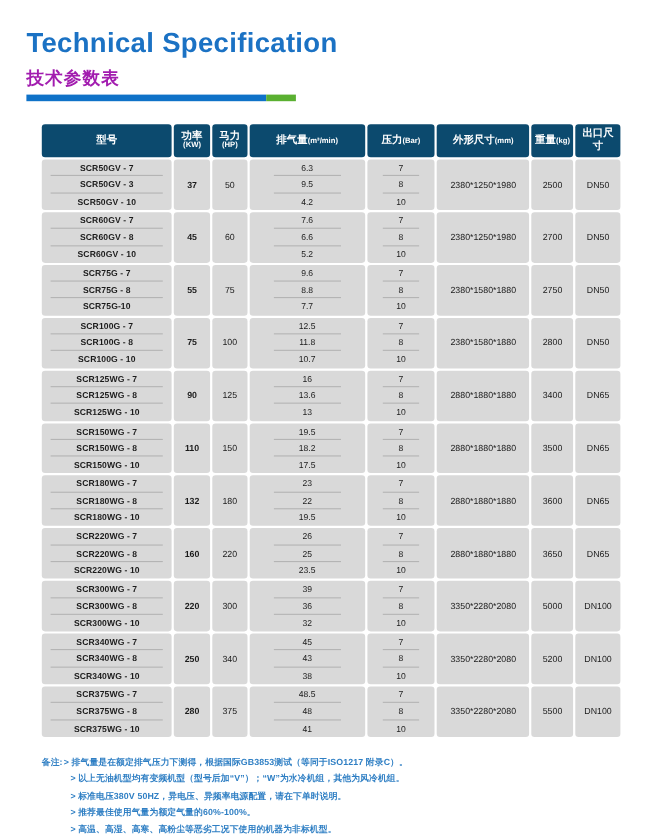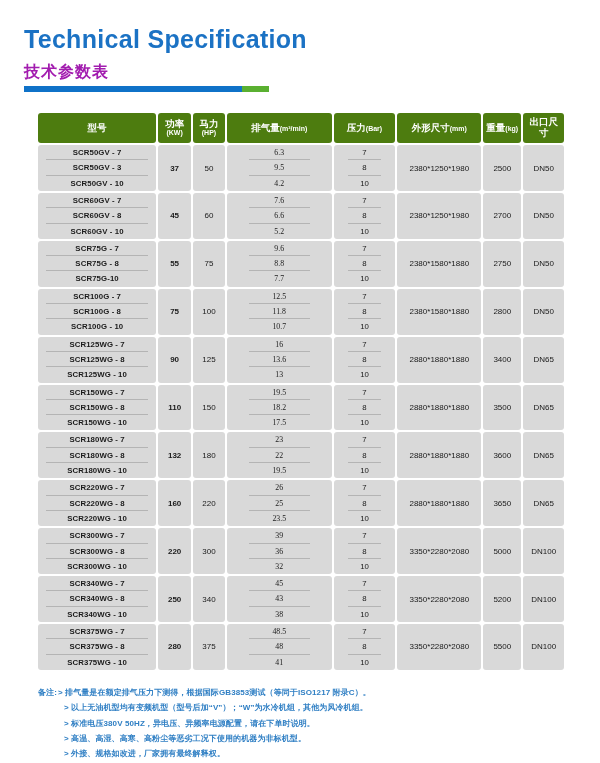--- a/index.html
+++ b/index.html
@@ -42,21 +42,21 @@
   }
   .rule-blue  { flex: 0 0 218px; background: #0f72c8; }
   .rule-green { flex: 1 1 auto;  background: #5ab031; }
 
   
   .table-wrap { margin: 19px 0 0 36px; width: 530px; }
 
   table { border-collapse: separate; border-spacing: 2px; width: 530px; }
 
   thead th {
-    background: #4d7c0f;
+    background: #0c4a6e;
     color: #ffffff;
     font-size: 9.5px;
     font-weight: bold;
     text-align: center;
     height: 30px;
     border-radius: 3px;
     padding: 0 2px;
     line-height: 1.12;
     vertical-align: middle;
   }
@@ -82,21 +82,21 @@
     border-bottom: 1px solid #b4b4b4;
     white-space: nowrap;
   }
   .triple .sub:last-child { border-bottom: none; }
 
   .model .sub {
     font-weight: bold;
     letter-spacing: 0.1px;
     margin: 0 8px;
   }
-  .flow .sub { margin: 0 22px; font-family: Liberation Serif, serif; }
+  .flow .sub { margin: 0 22px; }
   .press .sub { margin: 0 14px; }
 
   .kw, .hp, .dim, .wt, .out { font-size: 8px; }
   .kw { font-weight: bold; }
 
   
   .c-model { width: 122px; }
   .c-kw    { width: 34px; }
   .c-hp    { width: 33px; }
   .c-flow  { width: 109px; }
@@ -408,17 +408,18 @@
             <td class="out c-out">DN100</td>
           </tr>
         </tbody>
     </table>
   </div>
 
   <div class="notes" id="notes-block">
       <div class="line"><span class="label">备注:</span><span>&gt; 排气量是在额定排气压力下测得，根据国际GB3853测试（等同于ISO1217 附录C）。</span></div>
       <div class="line indent">&gt; 以上无油机型均有变频机型（型号后加“V”）；“W”为水冷机组，其他为风冷机组。</div>
       <div class="line indent">&gt; 标准电压380V 50HZ，异电压、异频率电源配置，请在下单时说明。</div>
+      <div class="line indent">&gt; 推荐最佳使用气量为额定气量的60%-100%。</div>
       <div class="line indent">&gt; 高温、高湿、高寒、高粉尘等恶劣工况下使用的机器为非标机型。</div>
       <div class="line indent">&gt; 外接、规格如改进，厂家拥有最终解释权。</div>
     </div>
 
 </div>
 
 </body></html>

